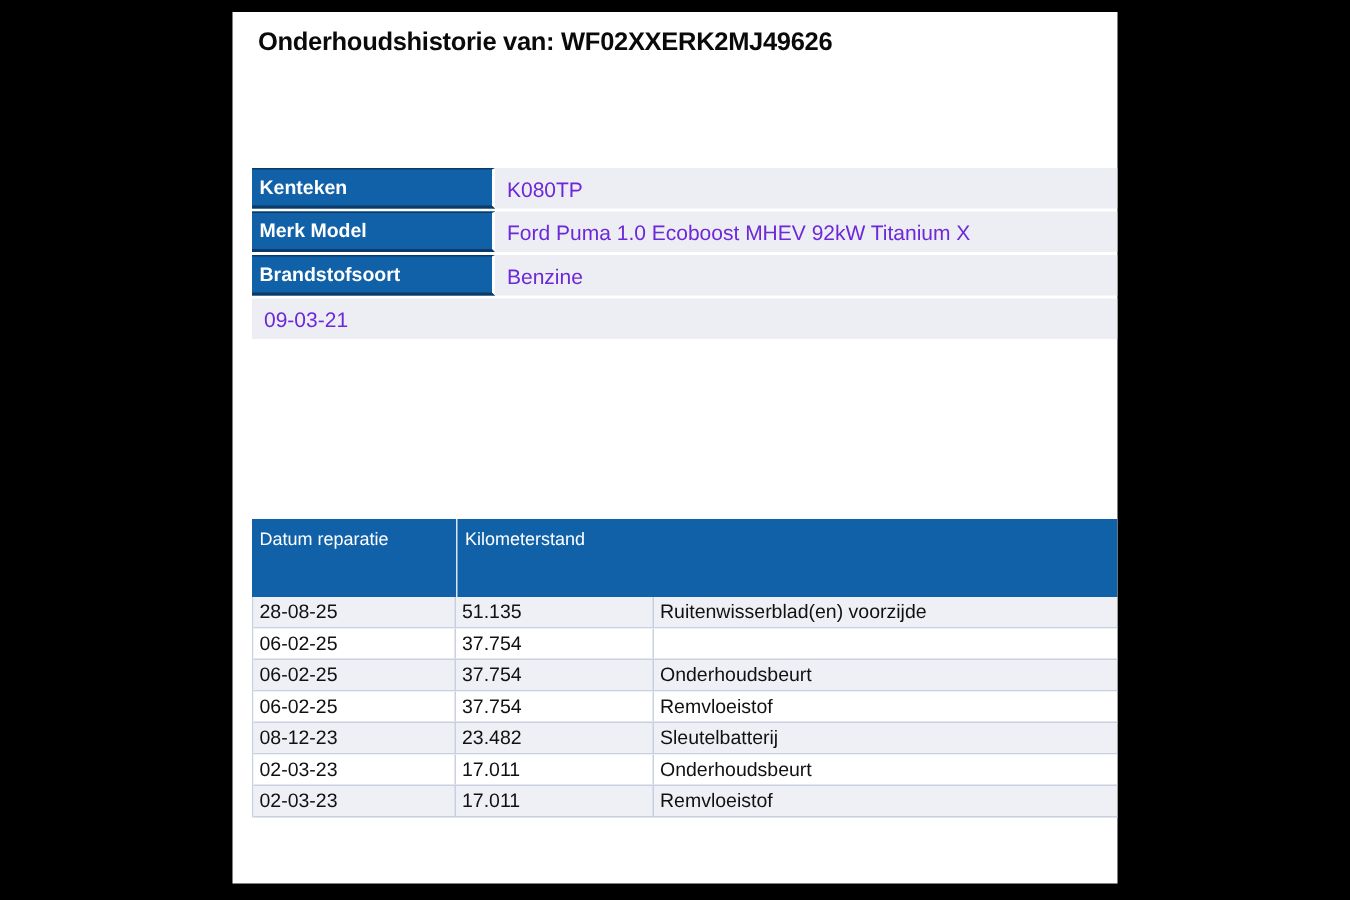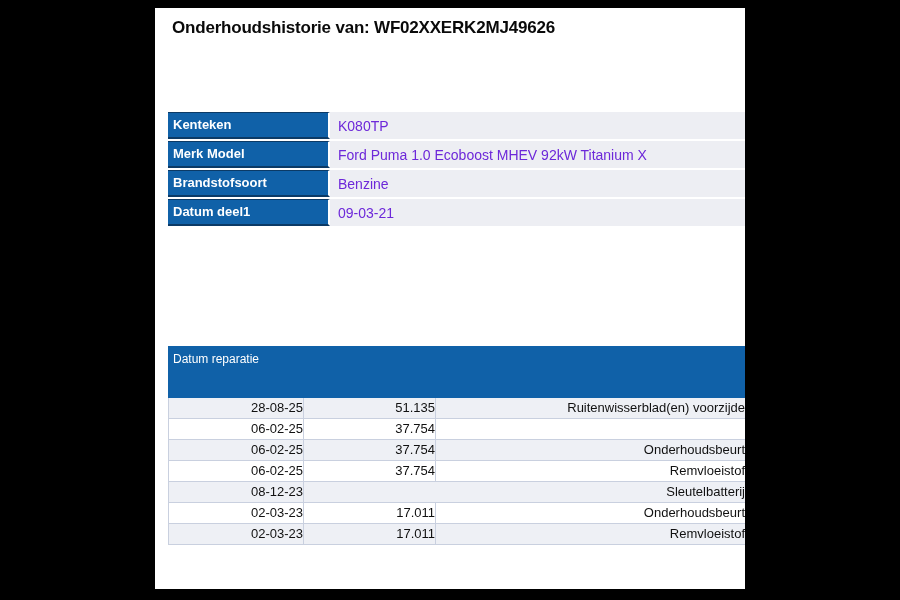--- a/index.html
+++ b/index.html
@@ -109,21 +109,20 @@
     background: #EEF0F5;
   }
   .repair-row .cell {
     box-sizing: border-box;
     color: #111111;
     font-size: 13px;
     line-height: 20px;
     padding-left: 4px;
     white-space: nowrap;
     overflow: hidden;
-    text-align: right;
   }
   .col-date  { width: 135px; border-right: 1px solid #C9D0DF; }
   .col-km    { width: 132px; border-right: 1px solid #C9D0DF; }
   .col-desc  { flex: 1; }
   .hcell.col-date { width: 136px; border-right: none; }
   .hcell.col-km   { width: 133px; border-right: none; }
 </style>
 </head>
 <body>
 
@@ -139,28 +138,28 @@
       </div>
       <div class="info-row">
         <div class="info-label">Merk Model</div>
         <div class="info-value">Ford Puma 1.0 Ecoboost MHEV 92kW Titanium X</div>
       </div>
       <div class="info-row">
         <div class="info-label">Brandstofsoort</div>
         <div class="info-value">Benzine</div>
       </div>
       <div class="info-row">
-        <div class="info-label">Datum deel1</div>
         <div class="info-value">09-03-21</div>
       </div>
     </div>
 
     <div class="repair-table">
       <div class="repair-header">
         <div class="hcell col-date">Datum reparatie</div>
+        <div class="hcell col-km">Kilometerstand</div>
       </div>
       <div class="repair-body">
 
         <div class="repair-row alt">
           <div class="cell col-date">28-08-25</div>
           <div class="cell col-km">51.135</div>
           <div class="cell col-desc">Ruitenwisserblad(en) voorzijde</div>
         </div>
         <div class="repair-row">
           <div class="cell col-date">06-02-25</div>
@@ -171,20 +170,21 @@
           <div class="cell col-km">37.754</div>
           <div class="cell col-desc">Onderhoudsbeurt</div>
         </div>
         <div class="repair-row">
           <div class="cell col-date">06-02-25</div>
           <div class="cell col-km">37.754</div>
           <div class="cell col-desc">Remvloeistof</div>
         </div>
         <div class="repair-row alt">
           <div class="cell col-date">08-12-23</div>
+          <div class="cell col-km">23.482</div>
           <div class="cell col-desc">Sleutelbatterij</div>
         </div>
         <div class="repair-row">
           <div class="cell col-date">02-03-23</div>
           <div class="cell col-km">17.011</div>
           <div class="cell col-desc">Onderhoudsbeurt</div>
         </div>
         <div class="repair-row alt">
           <div class="cell col-date">02-03-23</div>
           <div class="cell col-km">17.011</div>

